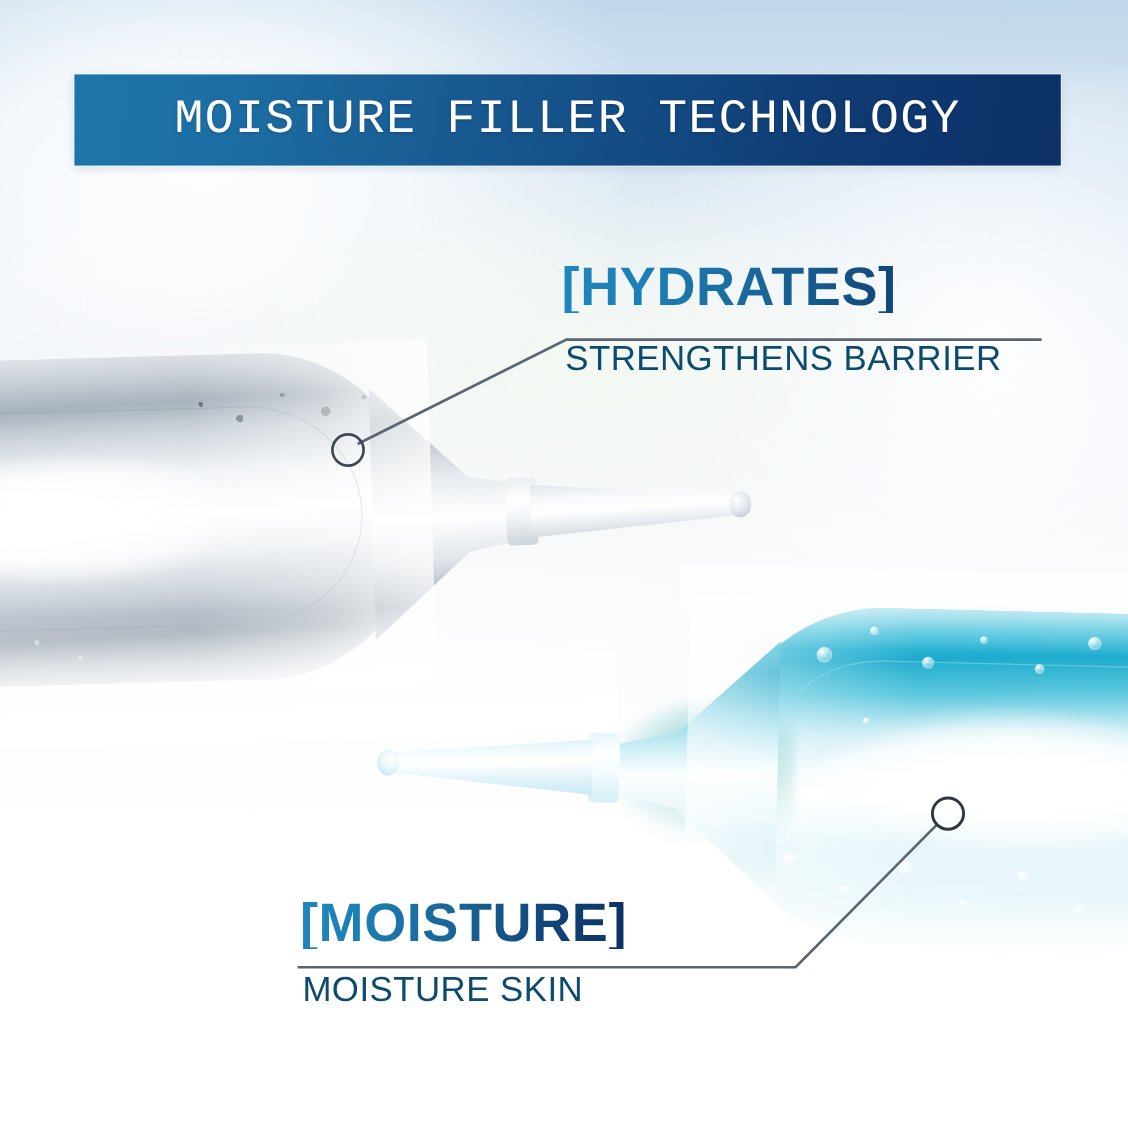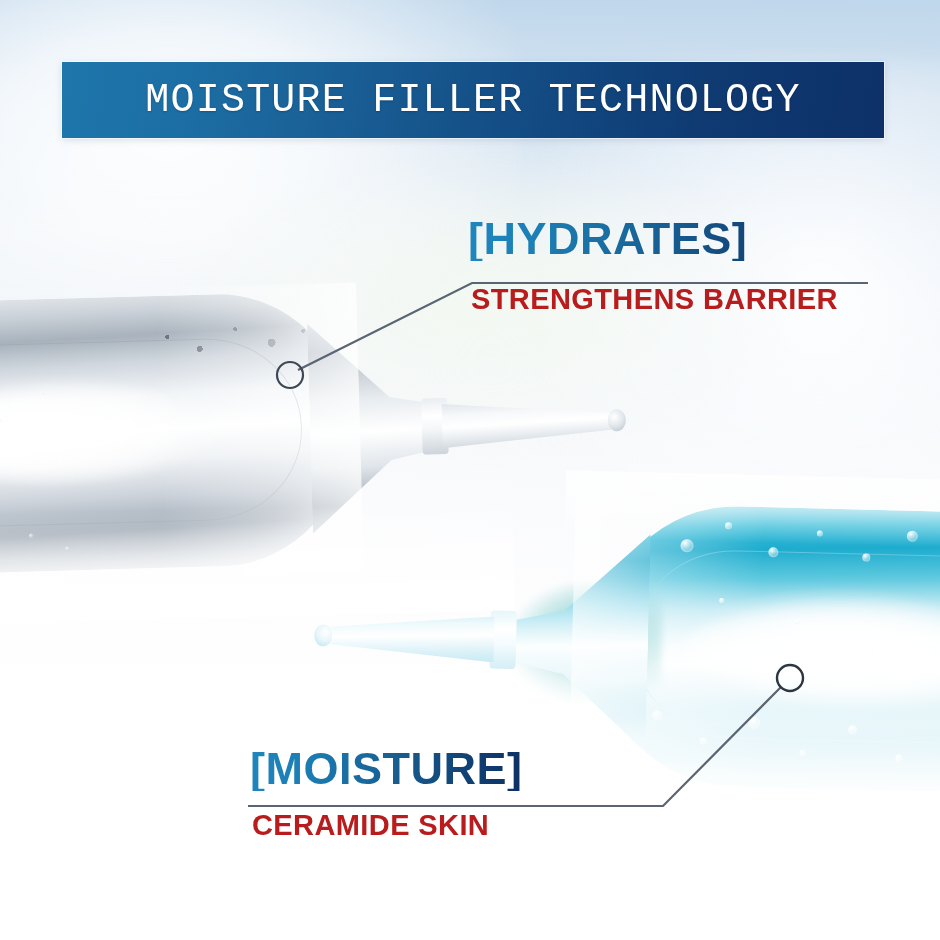--- a/index.html
+++ b/index.html
@@ -402,24 +402,24 @@
       #1f86bd 0%, #1c7fb5 18%, #1a6fa3 36%,
       #175d90 54%, #13497c 72%, #0f3a6d 88%, #0d3164 100%);
     -webkit-background-clip: text;
     background-clip: text;
     -webkit-text-fill-color: transparent;
     color: #15598e;
     font-family: "Liberation Sans", sans-serif;
   }
   .callout-desc {
     font-size: 29px;
-    font-weight: 700;
+    font-weight: 400;
     letter-spacing: 0.4px;
     white-space: nowrap;
-    color: #b91c1c;
+    color: #0c4a6e;
     font-family: "Liberation Sans", sans-serif;
   }
 
   #callout-ceramide { left: 468px; top: 216px; }
   #callout-ceramide .callout-tag { }
   #callout-ceramide .callout-desc { margin-top: 22px; margin-left: 3px; }
 
   #callout-hyaluron { left: 250px; top: 746px; }
   #callout-hyaluron .callout-desc { margin-top: 18px; margin-left: 2px; }
 </style>
@@ -508,16 +508,16 @@
     </g>
   </svg>
 
   <div id="callout-ceramide" class="callout">
     <div class="callout-tag">[HYDRATES]</div>
     <div class="callout-desc">STRENGTHENS BARRIER</div>
   </div>
 
   <div id="callout-hyaluron" class="callout">
     <div class="callout-tag">[MOISTURE]</div>
-    <div class="callout-desc">CERAMIDE SKIN</div>
+    <div class="callout-desc">MOISTURE SKIN</div>
   </div>
 
 </div>
 
 </body></html>

